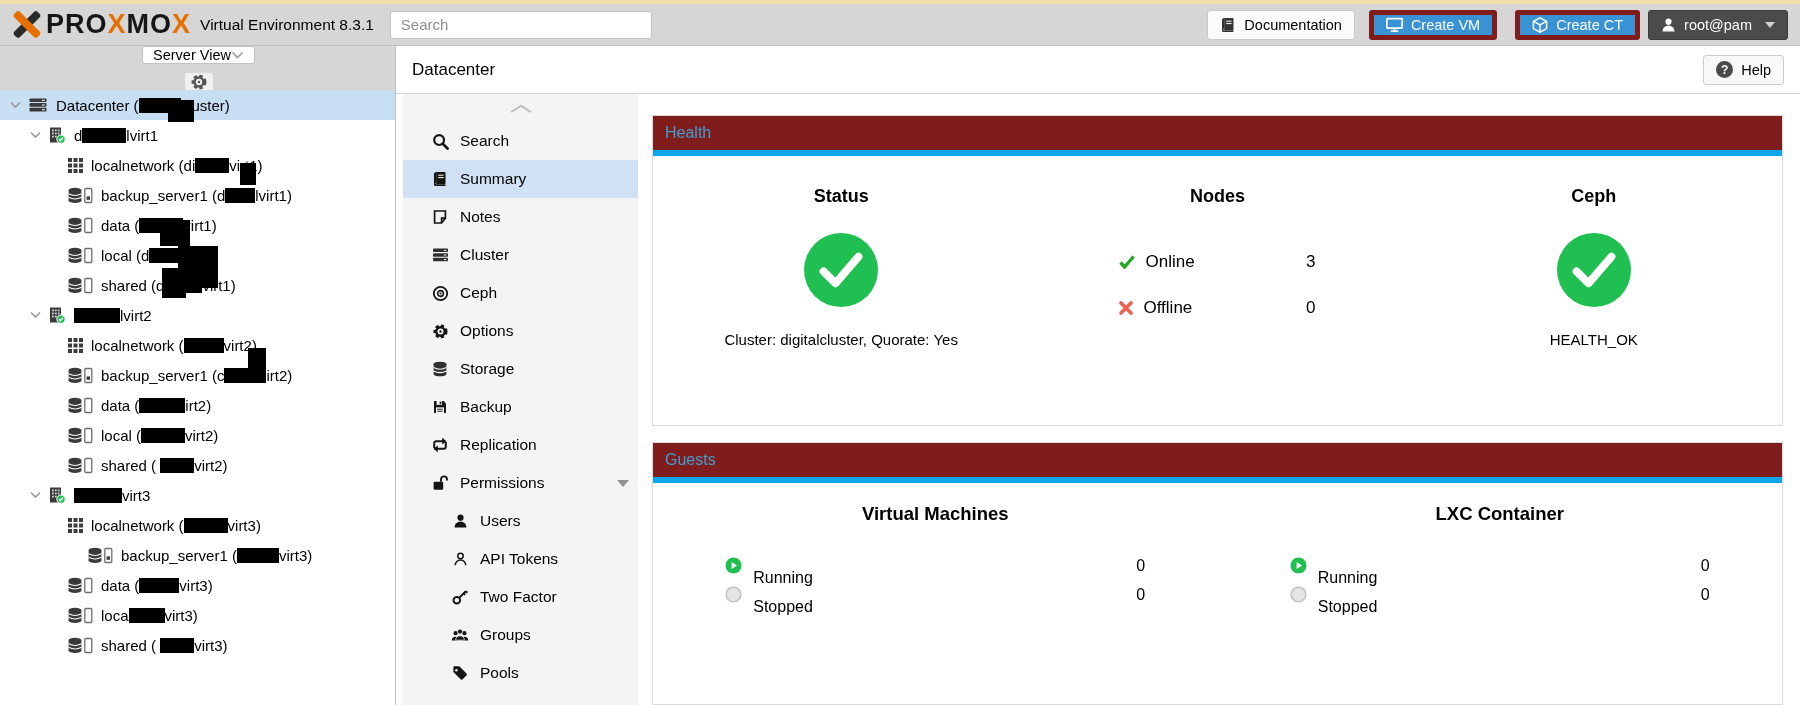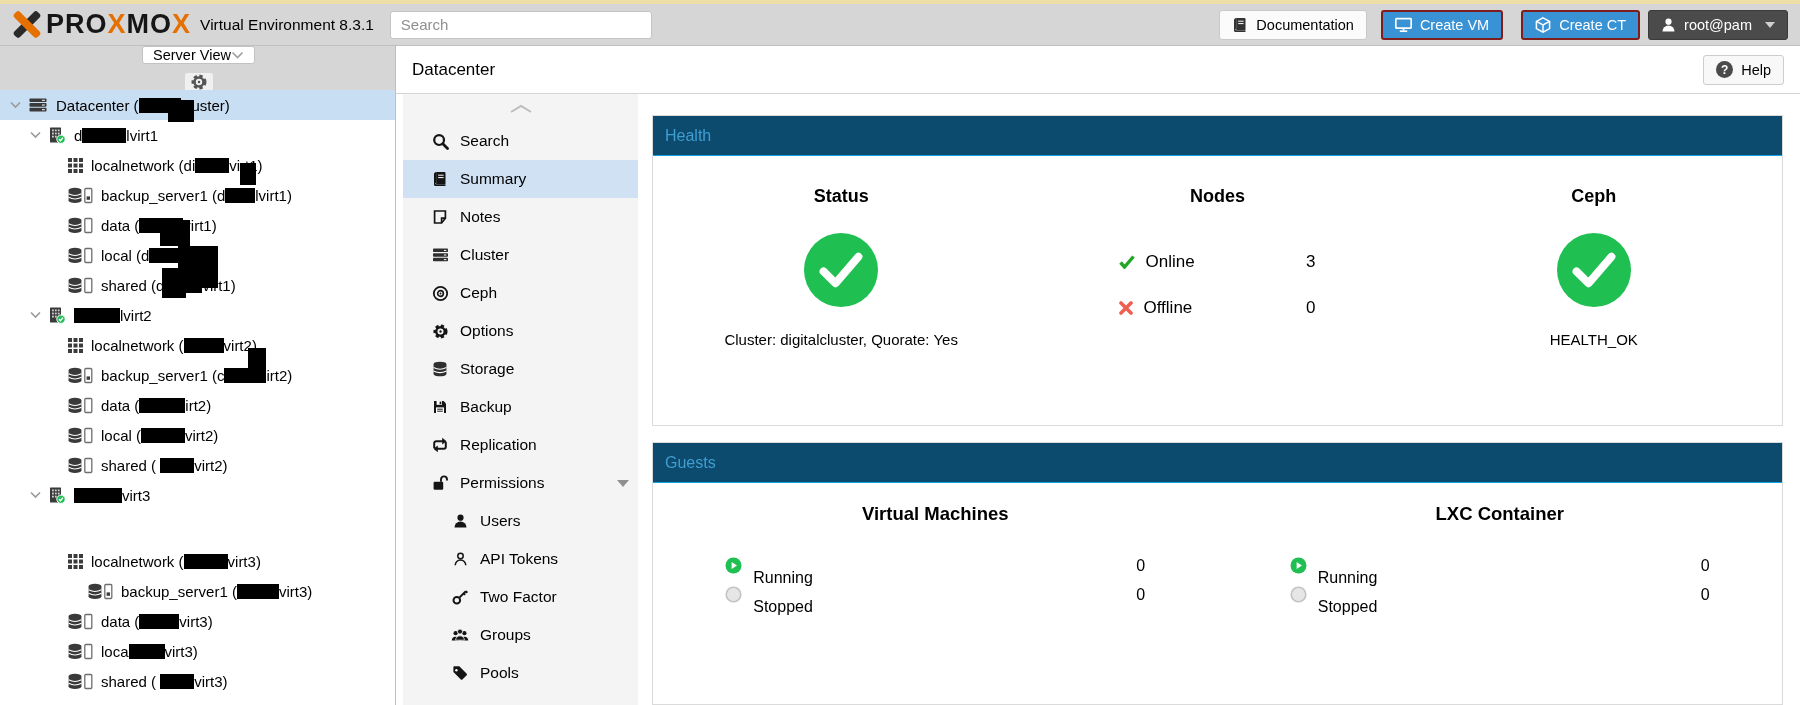--- a/index.html
+++ b/index.html
@@ -19,21 +19,21 @@
   .env-text { font-size:15.5px; margin-left:9px; }
   .search-input { margin-left:16px; width:262px; height:28px; border:1px solid #c4c4c4;
             border-radius:3px; padding:0 10px; font-size:15px; background:#fff;
             font-family:"Liberation Sans", sans-serif; }
   .search-input::placeholder { color:#8f8f8f; }
   .spacer { flex:1; }
   .btn { display:inline-flex; align-items:center; gap:8px; height:30px; padding:0 12px;
          border-radius:3px; font-size:14.5px; cursor:pointer; white-space:nowrap;
          font-family:"Liberation Sans", sans-serif; }
   .btn-doc  { background:#fbfbfb; border:1px solid #c9c9c9; color:#000; }
-  .btn-blue { background:#3892d4; border:2px solid #7f1d1d; color:#fff; }
+  .btn-blue { background:#3892d4; border:5px solid #7f1d1d; color:#fff; }
   .mL14{margin-left:14px;} .mL6{margin-left:18px;} .mL8{margin-left:8px;}
   .btn-user { background:#4b4b4b; border:1px solid #3a3a3a; color:#fff; }
   .caret { width:0; height:0; border-left:5px solid transparent; border-right:5px solid transparent;
            border-top:6px solid #cfcfcf; margin-left:5px; }
   .bicon { display:inline-flex; align-items:center; }
 
   .main { display:flex; height:659px; }
   .left-panel { width:396px; background:#d6d6d6; display:flex; flex-direction:column;
                 border-right:1px solid #c0c0c0; }
   .left-header { height:44px; display:flex; align-items:center; padding:0 6px 0 8px; gap:8px;flex-direction:column; }
@@ -70,21 +70,21 @@
   .nav-item.selected { background:#cfe1f2; }
   .nav-item.partial { align-items:flex-start; padding-top:9px; }
   .nav-icon { width:22px; display:inline-flex; justify-content:center; margin-right:9px; }
   .nav-caret { position:absolute; right:9px; top:16px; width:0; height:0;
                border-left:6px solid transparent; border-right:6px solid transparent;
                border-top:7px solid #909090; }
 
   .content-area { flex:1; background:#fff; padding:21px 17px 0 14px; overflow:hidden; min-width:0; }
   .panel { border:1px solid #dbdbdb; background:#fff; }
   .panel + .panel { margin-top:16px; }
-  .panel-header { height:40px; background:#0c4a6e; border-bottom:1px solid #0ea5e9;
+  .panel-header { height:40px; background:#7f1d1d; border-bottom:6px solid #0ea5e9;
                   display:flex; align-items:center; padding:0 12px; }
   .panel-title { font-size:16px; color:#3f9ed2; }
   .health-body { display:flex; padding-top:30px; height:269px; }
   .hcol { flex:1; text-align:center; }
   .hcol-heading { font-size:18px; font-weight:bold; }
   .big-check { width:74px; height:74px; margin:26px auto 0; border-radius:50%; background:#1fbf51;
                display:flex; align-items:center; justify-content:center; }
   .hdetail { margin-top:24px; font-size:15px; }
   .node-rows { width:196px; margin:32px auto 0; }
   .node-row { display:flex; align-items:center; height:46px; font-size:17px; }
@@ -421,21 +421,21 @@
                 <rect x="9.8" y="5.6" width="1.8" height="1.8"></rect>
                 <rect x="4" y="8.7" width="1.8" height="1.8"></rect>
                 <rect x="6.9" y="8.7" width="1.8" height="1.8"></rect>
               </g>
               <circle cx="13" cy="12.2" r="4.2" fill="#21bf55" stroke="#fff" stroke-width="1"></circle>
               <path d="M11 12.3l1.4 1.5 2.5-3" stroke="#fff" stroke-width="1.4" fill="none"></path>
             </svg>
           </span>
           <span class="tree-label"><span class="redact" style="width: 48px;"></span>virt3</span>
         </div>
-        <div class="tree-row" style="padding-left: 66px; margin-top: 36px;">
+        <div class="tree-row" style="padding-left: 66px;">
           <span class="tree-icon">
             <svg width="15" height="15" viewBox="0 0 15 15">
               <g fill="#3b3b3b">
                 <rect x="0" y="0" width="4" height="4"></rect>
                 <rect x="5.5" y="0" width="4" height="4"></rect>
                 <rect x="11" y="0" width="4" height="4"></rect>
                 <rect x="0" y="5.5" width="4" height="4"></rect>
                 <rect x="5.5" y="5.5" width="4" height="4"></rect>
                 <rect x="11" y="5.5" width="4" height="4"></rect>
                 <rect x="0" y="11" width="4" height="4"></rect>

